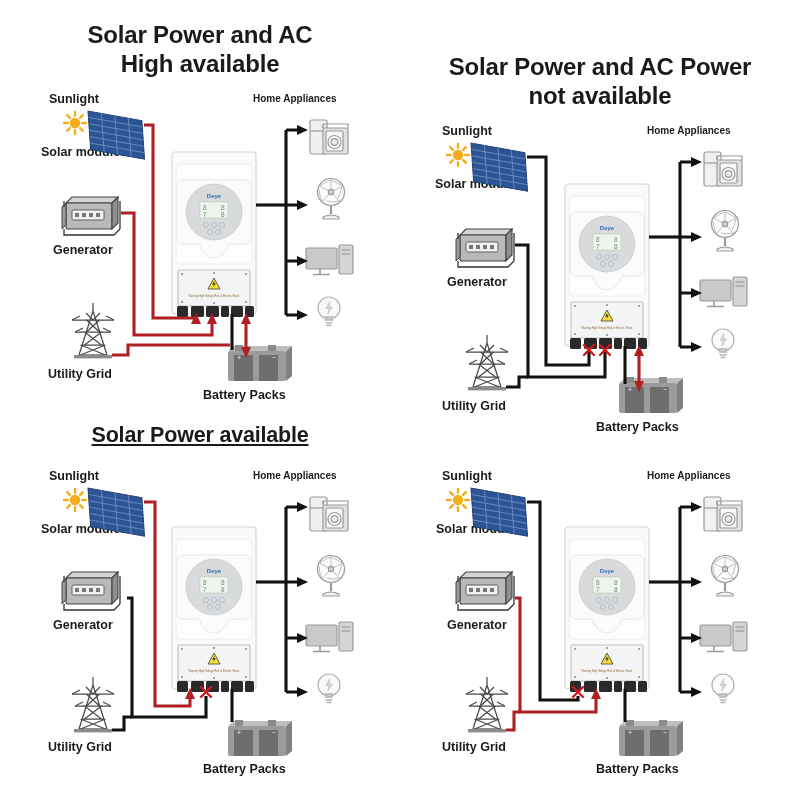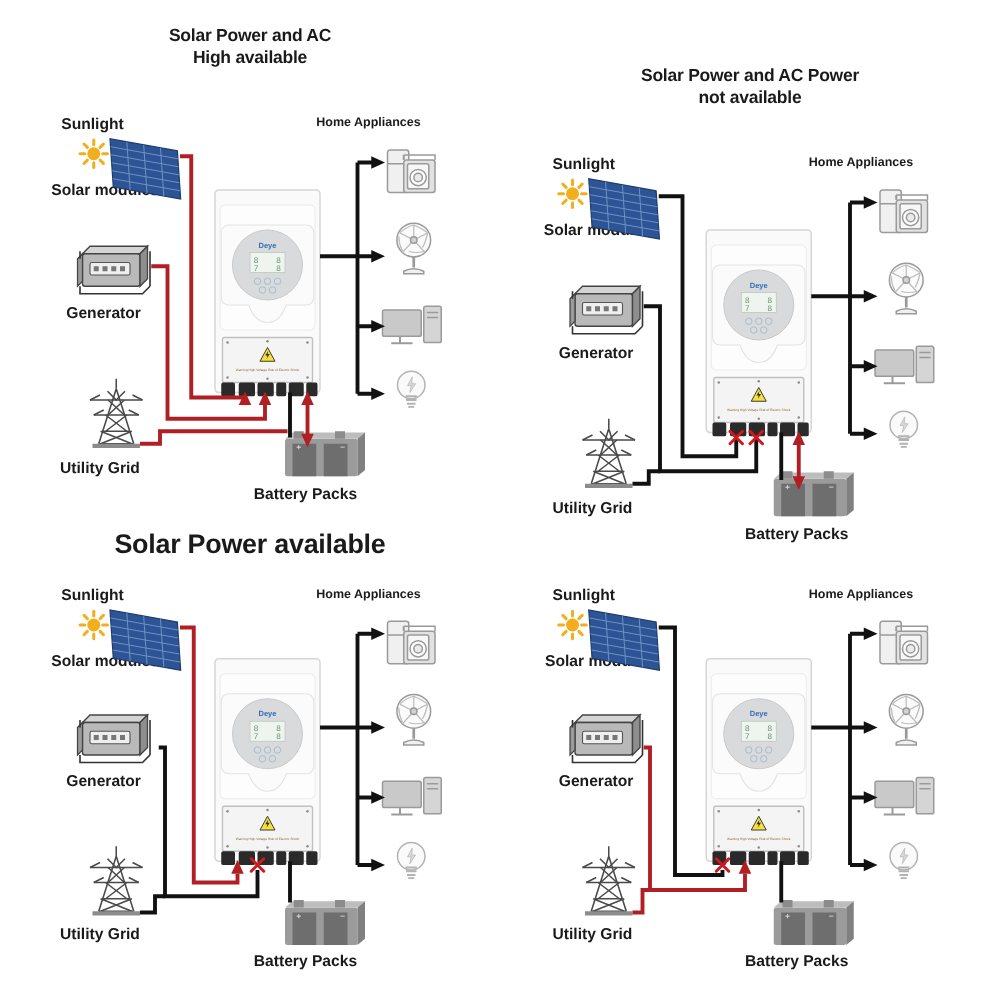--- a/index.html
+++ b/index.html
@@ -25,22 +25,22 @@
 
   .panel-title {
     position: absolute;
     left: 0; right: 0;
     text-align: center;
     font-weight: bold;
     color: #1a1a1a;
     line-height: 1.22;
     letter-spacing: -0.2px;
   }
-  .title-2line { top: 20px; font-size: 14px; }
-  .title-1line { top: 22px; font-size: 21.5px; }
+  .title-2line { top: 20px; font-size: 24px; }
+  .title-1line { top: 22px; font-size: 21.5px; text-decoration: underline; }
 
   .lbl {
     position: absolute;
     font-weight: bold;
     color: #1a1a1a;
     white-space: nowrap;
     font-size: 12.5px;
     text-align: right;
   }
   .lbl-sun      { font-size: 12.5px; }

